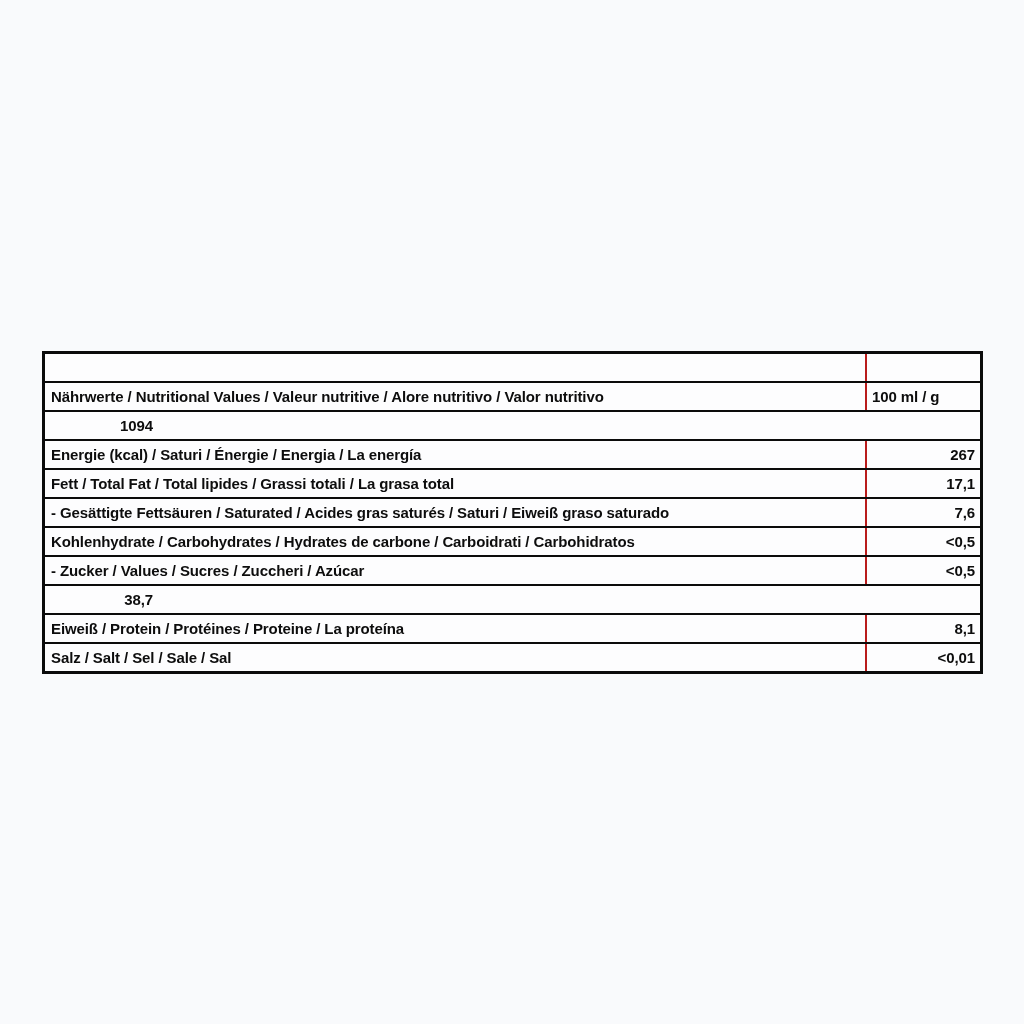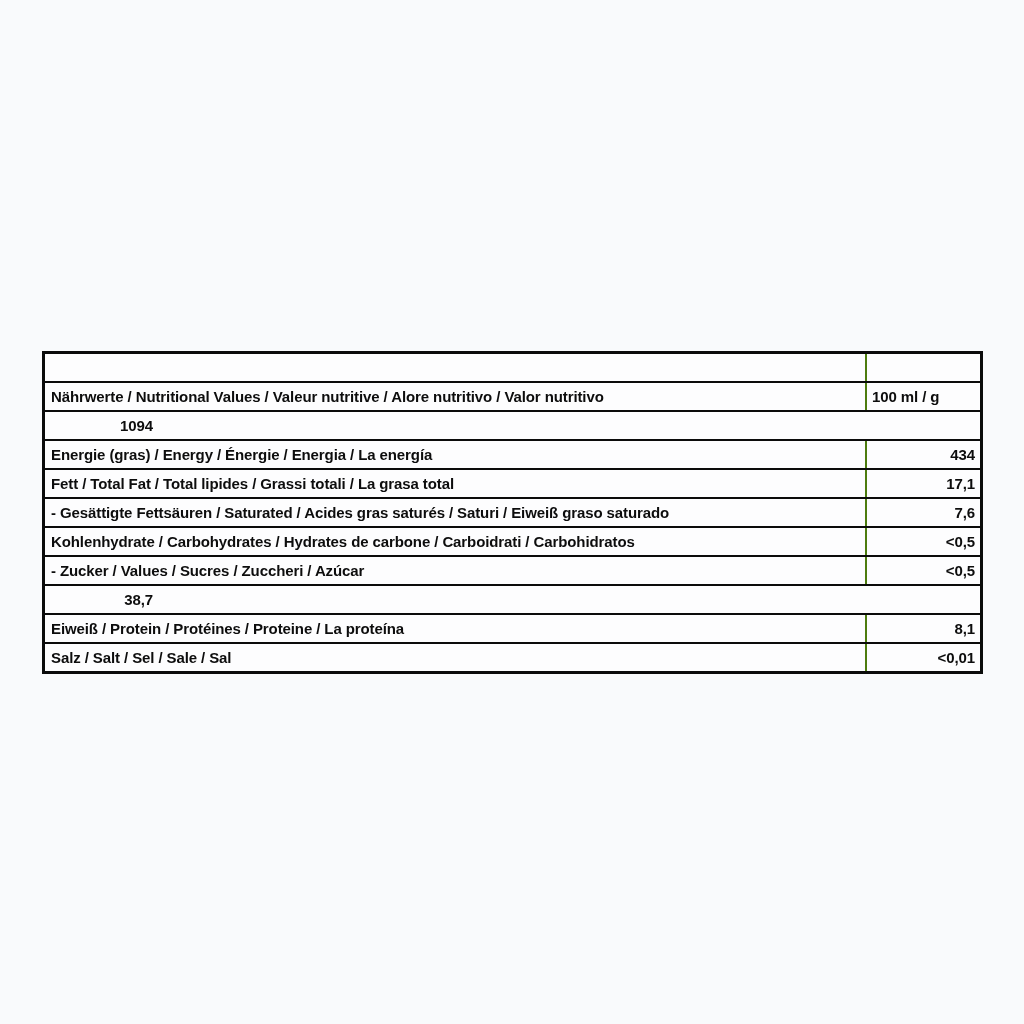--- a/index.html
+++ b/index.html
@@ -34,21 +34,21 @@
     align-items: center;
     color: #0d0d0d;
     font-weight: bold;
     font-size: 15px;
     letter-spacing: -0.1px;
     white-space: nowrap;
   }
   .cell.label {
     flex: 1 1 auto;
     min-width: 0;
-    border-right: 2px solid #4d7c0f;
+    border-right: 2px solid #b91c1c;
     padding-left: 6px;
     overflow: hidden;
   }
   .cell.value {
     flex: 0 0 113px;
     width: 113px;
     justify-content: flex-end;
     padding-right: 5px;
   }
   .cell.value.unit {
@@ -72,22 +72,22 @@
     <div class="row">
       <div class="cell label">Nährwerte / Nutritional Values / Valeur nutritive / Alore nutritivo / Valor nutritivo</div>
       <div class="cell value unit">100 ml / g</div>
     </div>
 
     <div class="row">
       <div class="cell value">1094</div>
     </div>
 
     <div class="row">
-      <div class="cell label">Energie (gras) / Energy / Énergie / Energia / La energía</div>
-      <div class="cell value">434</div>
+      <div class="cell label">Energie (kcal) / Saturi / Énergie / Energia / La energía</div>
+      <div class="cell value">267</div>
     </div>
 
     <div class="row">
       <div class="cell label">Fett / Total Fat / Total lipides / Grassi totali / La grasa total</div>
       <div class="cell value">17,1</div>
     </div>
 
     <div class="row">
       <div class="cell label">- Gesättigte Fettsäuren / Saturated / Acides gras saturés / Saturi / Eiweiß graso saturado</div>
       <div class="cell value">7,6</div>

